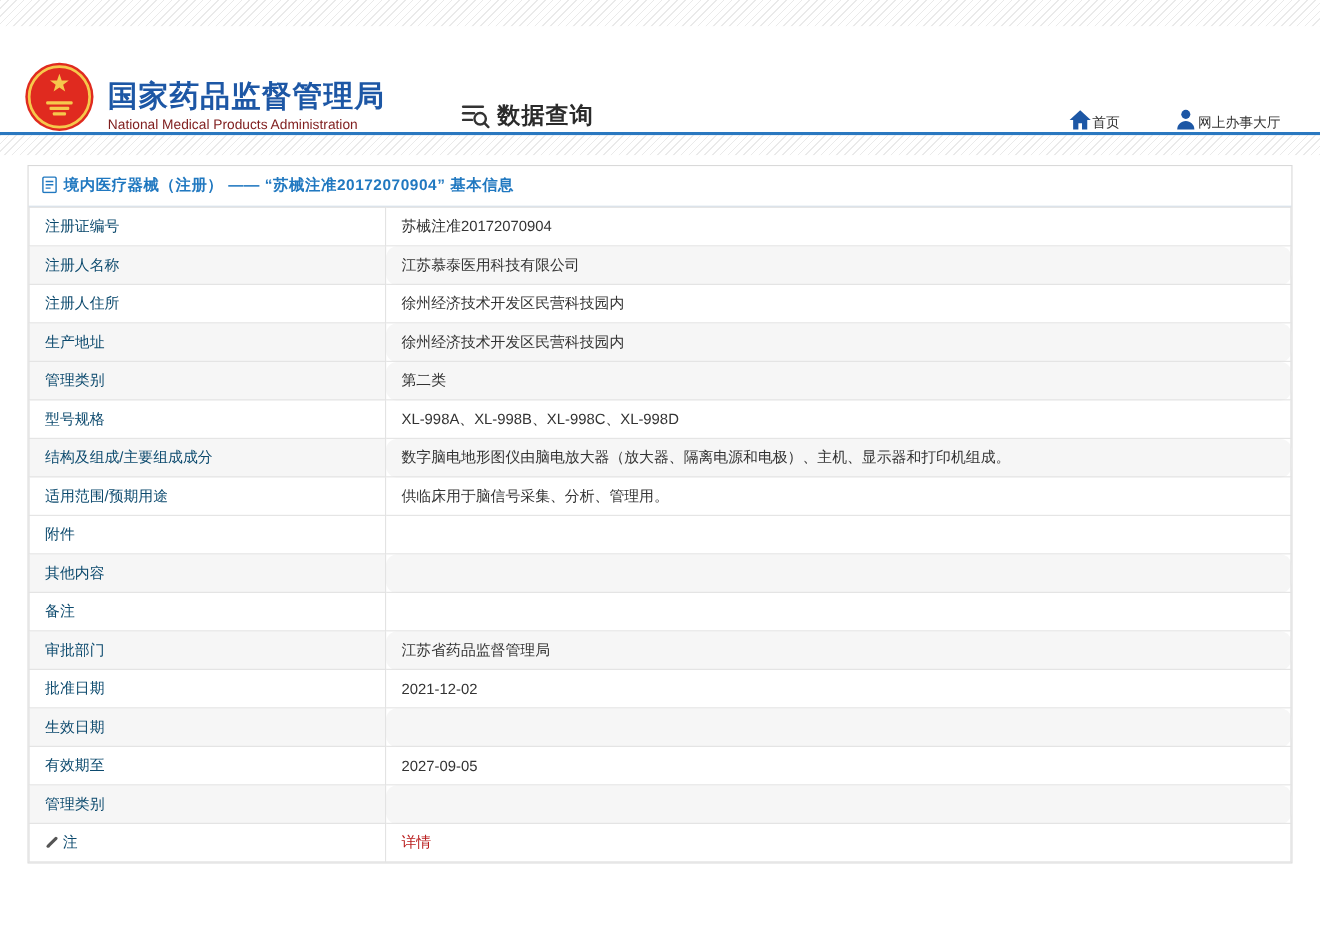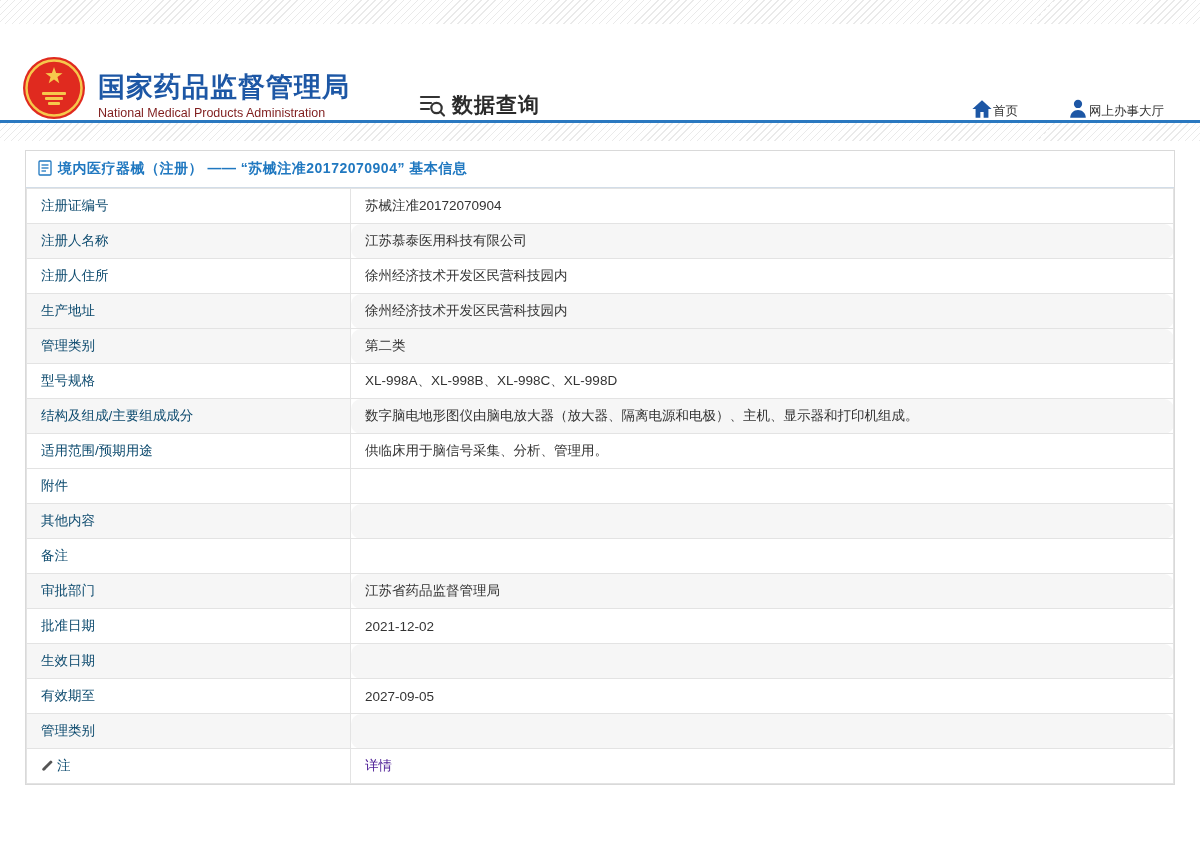--- a/index.html
+++ b/index.html
@@ -33,21 +33,21 @@
   .content { margin:9px 25px 0 25px; border:1px solid #d9d9d9; background:#fff; }
   .crumb-bar { display:flex; align-items:flex-start; padding:9px 12px; border-bottom:1px solid #d2dde8; }
   .crumb-icon { width:14px; height:16px; margin-right:6px; flex:0 0 14px; }
   .crumb-title { font-size:14px; color:#2078c0; font-weight:600; letter-spacing:.5px; }
 
   table.info { width:100%; border-collapse:collapse; table-layout:fixed; }
   table.info td { border:1px solid #e3e3e3; font-size:13.5px; height:33px; vertical-align:middle; }
   td.label-cell { width:324px; text-align:left; padding:8px 14px; color:#0c4a6e; }
   td.value-cell { text-align:left; padding:8px 14px; color:#333;border-radius:10px; }
   tr.alt td { background:#f6f6f6; }
-  td.value-cell a { color:#4c1d95; text-decoration:none; }
+  td.value-cell a { color:#b91c1c; text-decoration:none; }
   .note-icon { display:inline-block; width:13px; height:13px; margin-right:3px; vertical-align:-2px; }
   .note-icon svg { width:13px; height:13px; fill:#555; }
 </style>
 </head>
 <body>
 
 <div class="top-stripes stripes"></div>
 
 <div class="header">
   <div class="logo">

